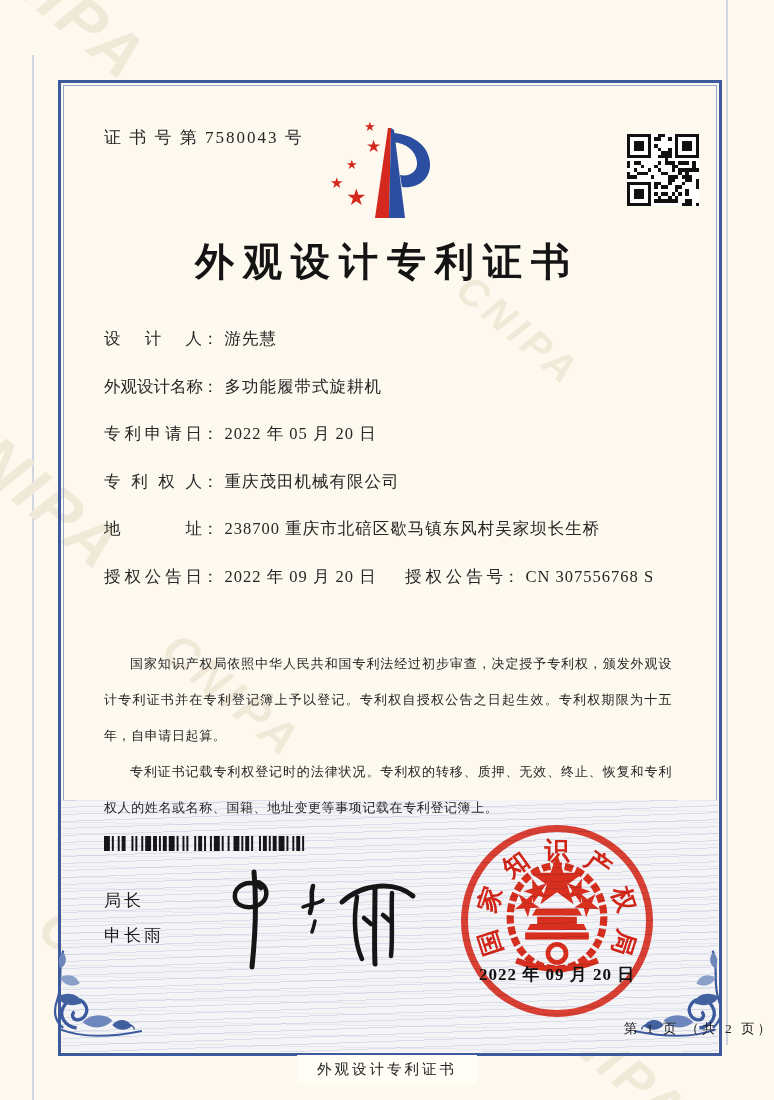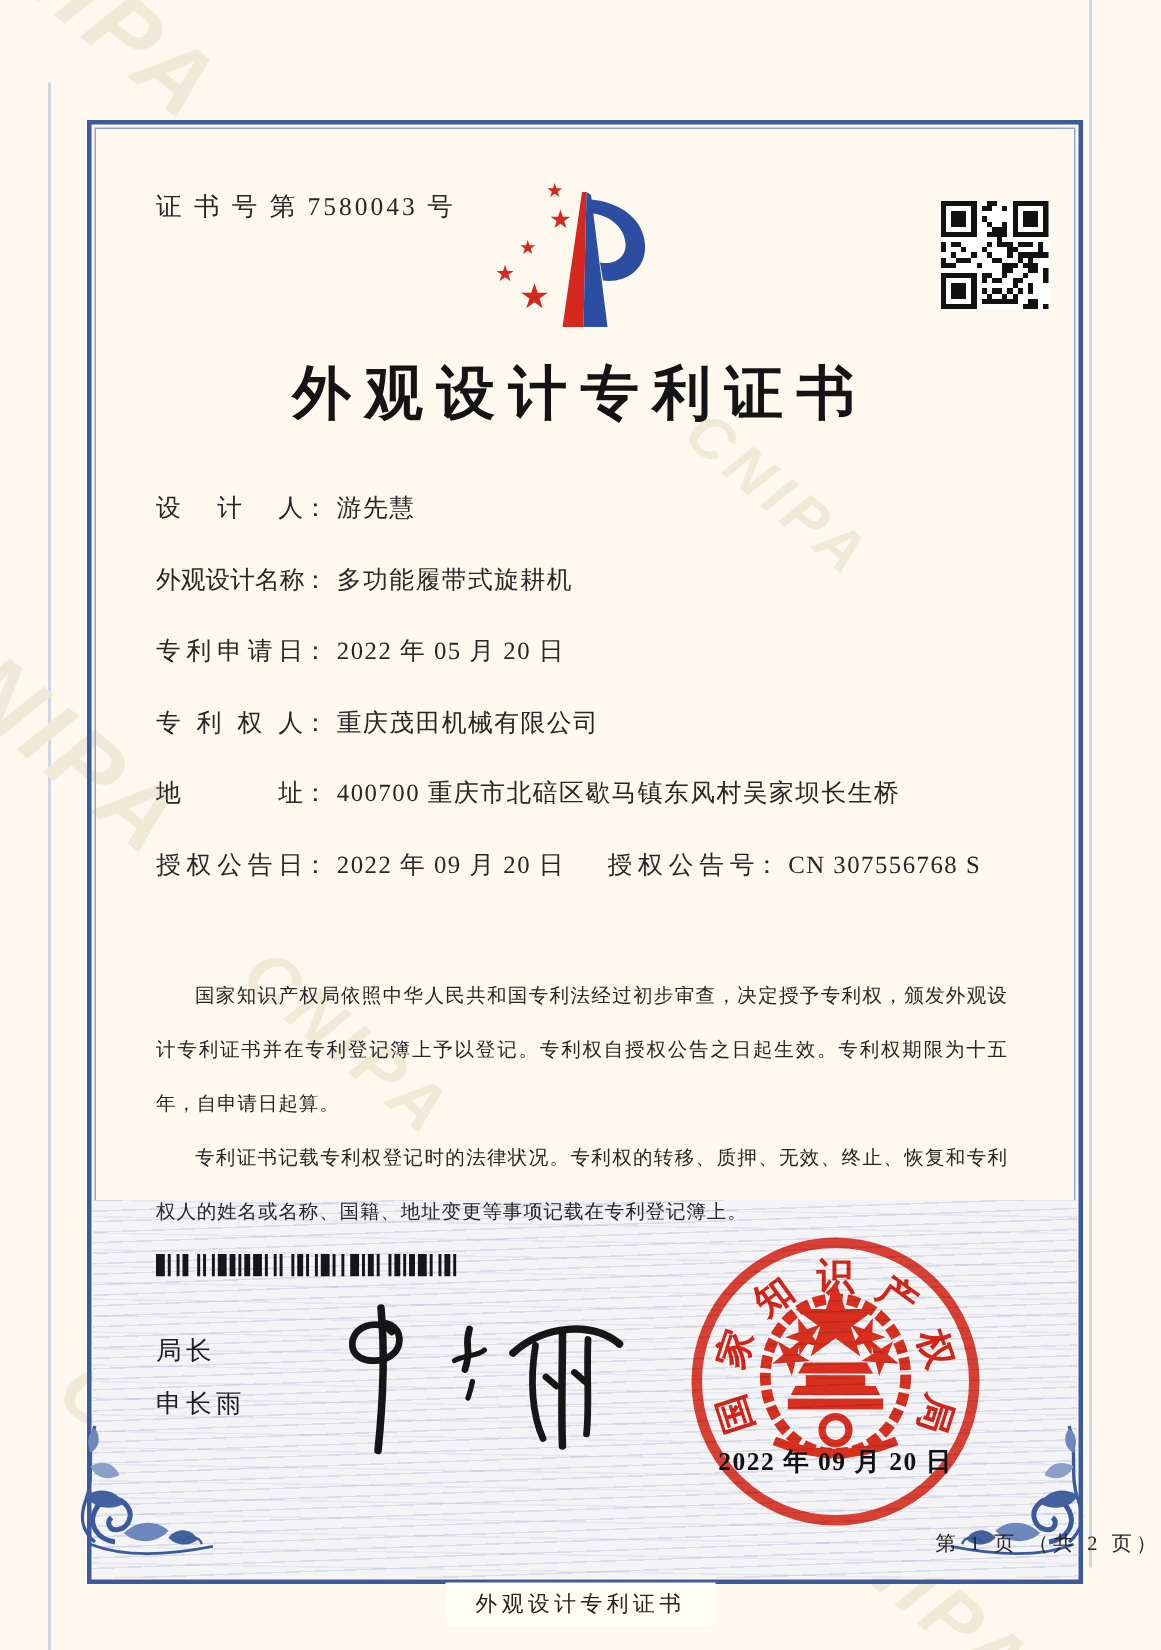--- a/index.html
+++ b/index.html
@@ -243,21 +243,21 @@
     <div class="frow">
       <span class="flabel">外观设计名称</span><span class="colon">：</span><span class="fvalue">多功能履带式旋耕机</span>
     </div>
     <div class="frow">
       <span class="flabel">专利申请日</span><span class="colon">：</span><span class="fvalue">2022 年 05 月 20 日</span>
     </div>
     <div class="frow">
       <span class="flabel">专利权人</span><span class="colon">：</span><span class="fvalue">重庆茂田机械有限公司</span>
     </div>
     <div class="frow">
-      <span class="flabel">地址</span><span class="colon">：</span><span class="fvalue">400700 重庆市北碚区歇马镇东风村吴家坝长生桥</span>
+      <span class="flabel">地址</span><span class="colon">：</span><span class="fvalue">238700 重庆市北碚区歇马镇东风村吴家坝长生桥</span>
     </div>
     <div class="frow">
       <span class="flabel">授权公告日</span><span class="colon">：</span><span class="fvalue">2022 年 09 月 20 日</span>
       <span class="grant-no">
         <span class="flabel">授权公告号</span><span class="colon">：</span><span class="fvalue">CN 307556768 S</span>
       </span>
     </div>
   </div>
 
   <div class="paras">

